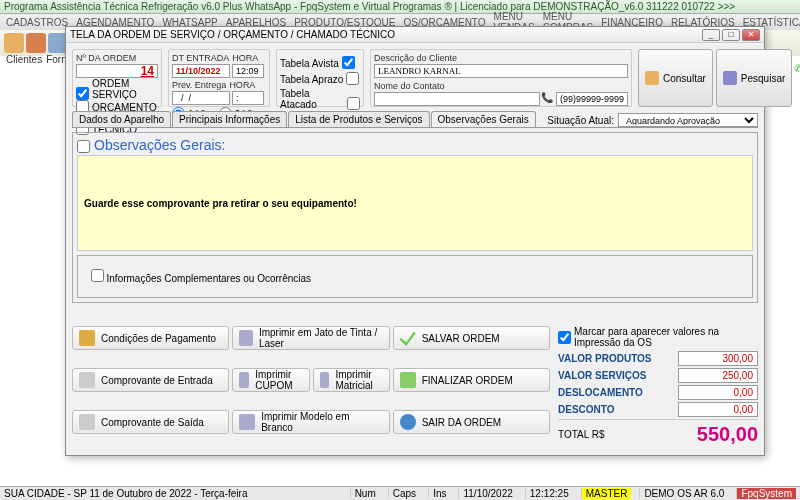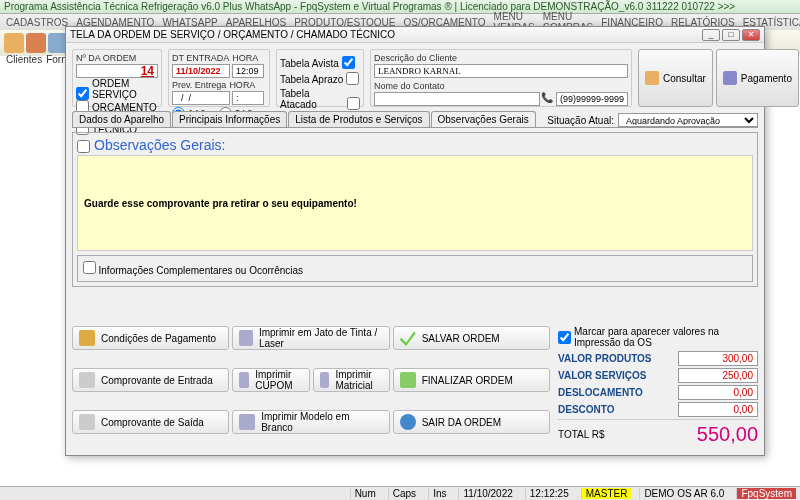--- a/index.html
+++ b/index.html
@@ -22,32 +22,32 @@
 .chk{display:flex;align-items:flex-end;gap:3px;font-size:9px}
 .btn{background:linear-gradient(#fafafa,#e0e0e0);border:1px solid #aaa;border-radius:3px;padding:2px 6px;font-size:9px;display:flex;align-items:center;gap:4px;cursor:pointer}
 .btn-ico{width:14px;height:14px;border-radius:2px}
 .tabs{display:flex;border-bottom:1px solid #999;gap:1px;font-size:9px;align-items:flex-end}
 .tab{background:#e8e8e8;border:1px solid #999;border-bottom:none;padding:2px 6px;border-radius:3px 3px 0 0}
 .tab.active{background:#f0f0f0}
 .situacao{margin-left:auto;display:flex;align-items:center;gap:4px}
 .obs-area{border:1px solid #aaa;padding:4px;flex:0 0 135px}
 .obs-hdr{color:#3366cc;font-size:14px;margin-bottom:2px}
 .obs-text{background:#ffffcc;border:1px solid #ccc;height:96px;padding:6px;font-size:9px;font-weight:bold;color:#000;display:flex;align-items:center}
-.info-comp{border:1px solid #aaa;padding:5px;font-size:9px;margin-top:4px}
+.info-comp{border:1px solid #aaa;padding:13px;font-size:9px;margin-top:4px}
 .bottom{display:flex;gap:8px;margin-top:auto}
 .btn-grid{display:grid;grid-template-columns:repeat(3,1fr);gap:3px;flex:1}
 .big-btn{background:linear-gradient(#fdfdfd,#e8e8e8);border:1px solid #bbb;border-radius:3px;height:24px;display:flex;align-items:center;gap:6px;padding:0 6px;font-size:9px;cursor:pointer}
 .big-btn .bi{width:16px;height:16px;border-radius:2px}
 .totals{width:200px;font-size:9px}
 .mark-chk{display:flex;align-items:center;gap:3px;margin-bottom:3px;font-size:8px}
 .tot-row{display:flex;justify-content:space-between;align-items:center;margin-bottom:2px}
 .tot-row .tl{color:#1a4a8a;font-weight:bold}
 .tot-row .tv{background:#fff;border:1px solid #999;width:80px;text-align:right;padding:1px 4px;color:#c00;font-size:10px}
 .tot-final{display:flex;justify-content:space-between;align-items:center;padding:3px 0;border-top:1px solid #ccc}
-.tot-final .tv{color:#d4007f;font-size:20px;font-weight:normal}
+.tot-final .tv{color:#d4007f;font-size:20px;font-weight:bold}
 .statusbar{position:absolute;bottom:0;left:0;right:0;height:14px;background:#e8e8e8;border-top:1px solid #aaa;display:flex;align-items:center;font-size:8px;padding:0 4px;gap:8px}
 .statusbar .sp{margin-left:auto}
 .statusbar .cell{border-left:1px solid #ccc;padding:0 4px}
 .sidebar-labels{position:absolute;left:6px;top:54px;font-size:8px;display:flex;gap:4px;color:#333}
 </style>
 </head>
 <body>
 
 <div class="titlebar">
   <span>Programa Assistência Técnica Refrigeração v6.0 Plus WhatsApp - FpqSystem e Virtual Programas ® | Licenciado para  DEMONSTRAÇÃO_v6.0 311222 010722 &gt;&gt;&gt;</span>
@@ -157,21 +157,21 @@
           </div>
       </div>
       <div style="width:120px;display:flex;flex-direction:row;gap:2px">
         <div style="display:flex;gap:3px">
           <div class="btn">
               <span class="btn-ico" style="background:#e8b060"></span>
               <span>Consultar</span>
             </div>
           <div class="btn">
               <span class="btn-ico" style="background:#88c"></span>
-              <span>Pagamento</span>
+              <span>Pesquisar</span>
             </div>
         </div>
         <div style="display:flex;gap:2px;margin-top:14px">
             <span style="color:#2a2">✆</span>
             <input class="input" style="flex: 1 1 0%;" value="(99)99999-9999">
           </div>
         <div class="label">Técnico / Responsável</div>
         <select class="input" style="width:100%"><option>NOME DO VENDEDOR</option></select>
       </div>
     </div>
@@ -267,20 +267,21 @@
         <div class="tot-final">
             <span>TOTAL R$</span>
             <span class="tv" style="border:none;background:none;width:auto">550,00</span>
           </div>
       </div>
     </div>
   </div>
 </div>
 
 <div class="statusbar">
+  <span>SUA CIDADE - SP 11 de Outubro de 2022 - Terça-feira</span>
   <span class="sp"></span>
   <span class="cell">Num</span>
   <span class="cell">Caps</span>
   <span class="cell">Ins</span>
   <span class="cell">11/10/2022</span>
   <span class="cell">12:12:25</span>
   <span class="cell" style="background:#ff0">MASTER</span>
   <span class="cell">DEMO OS AR 6.0</span>
   <span class="cell" style="background:#c44;color:#fff">FpqSystem</span>
 </div>

